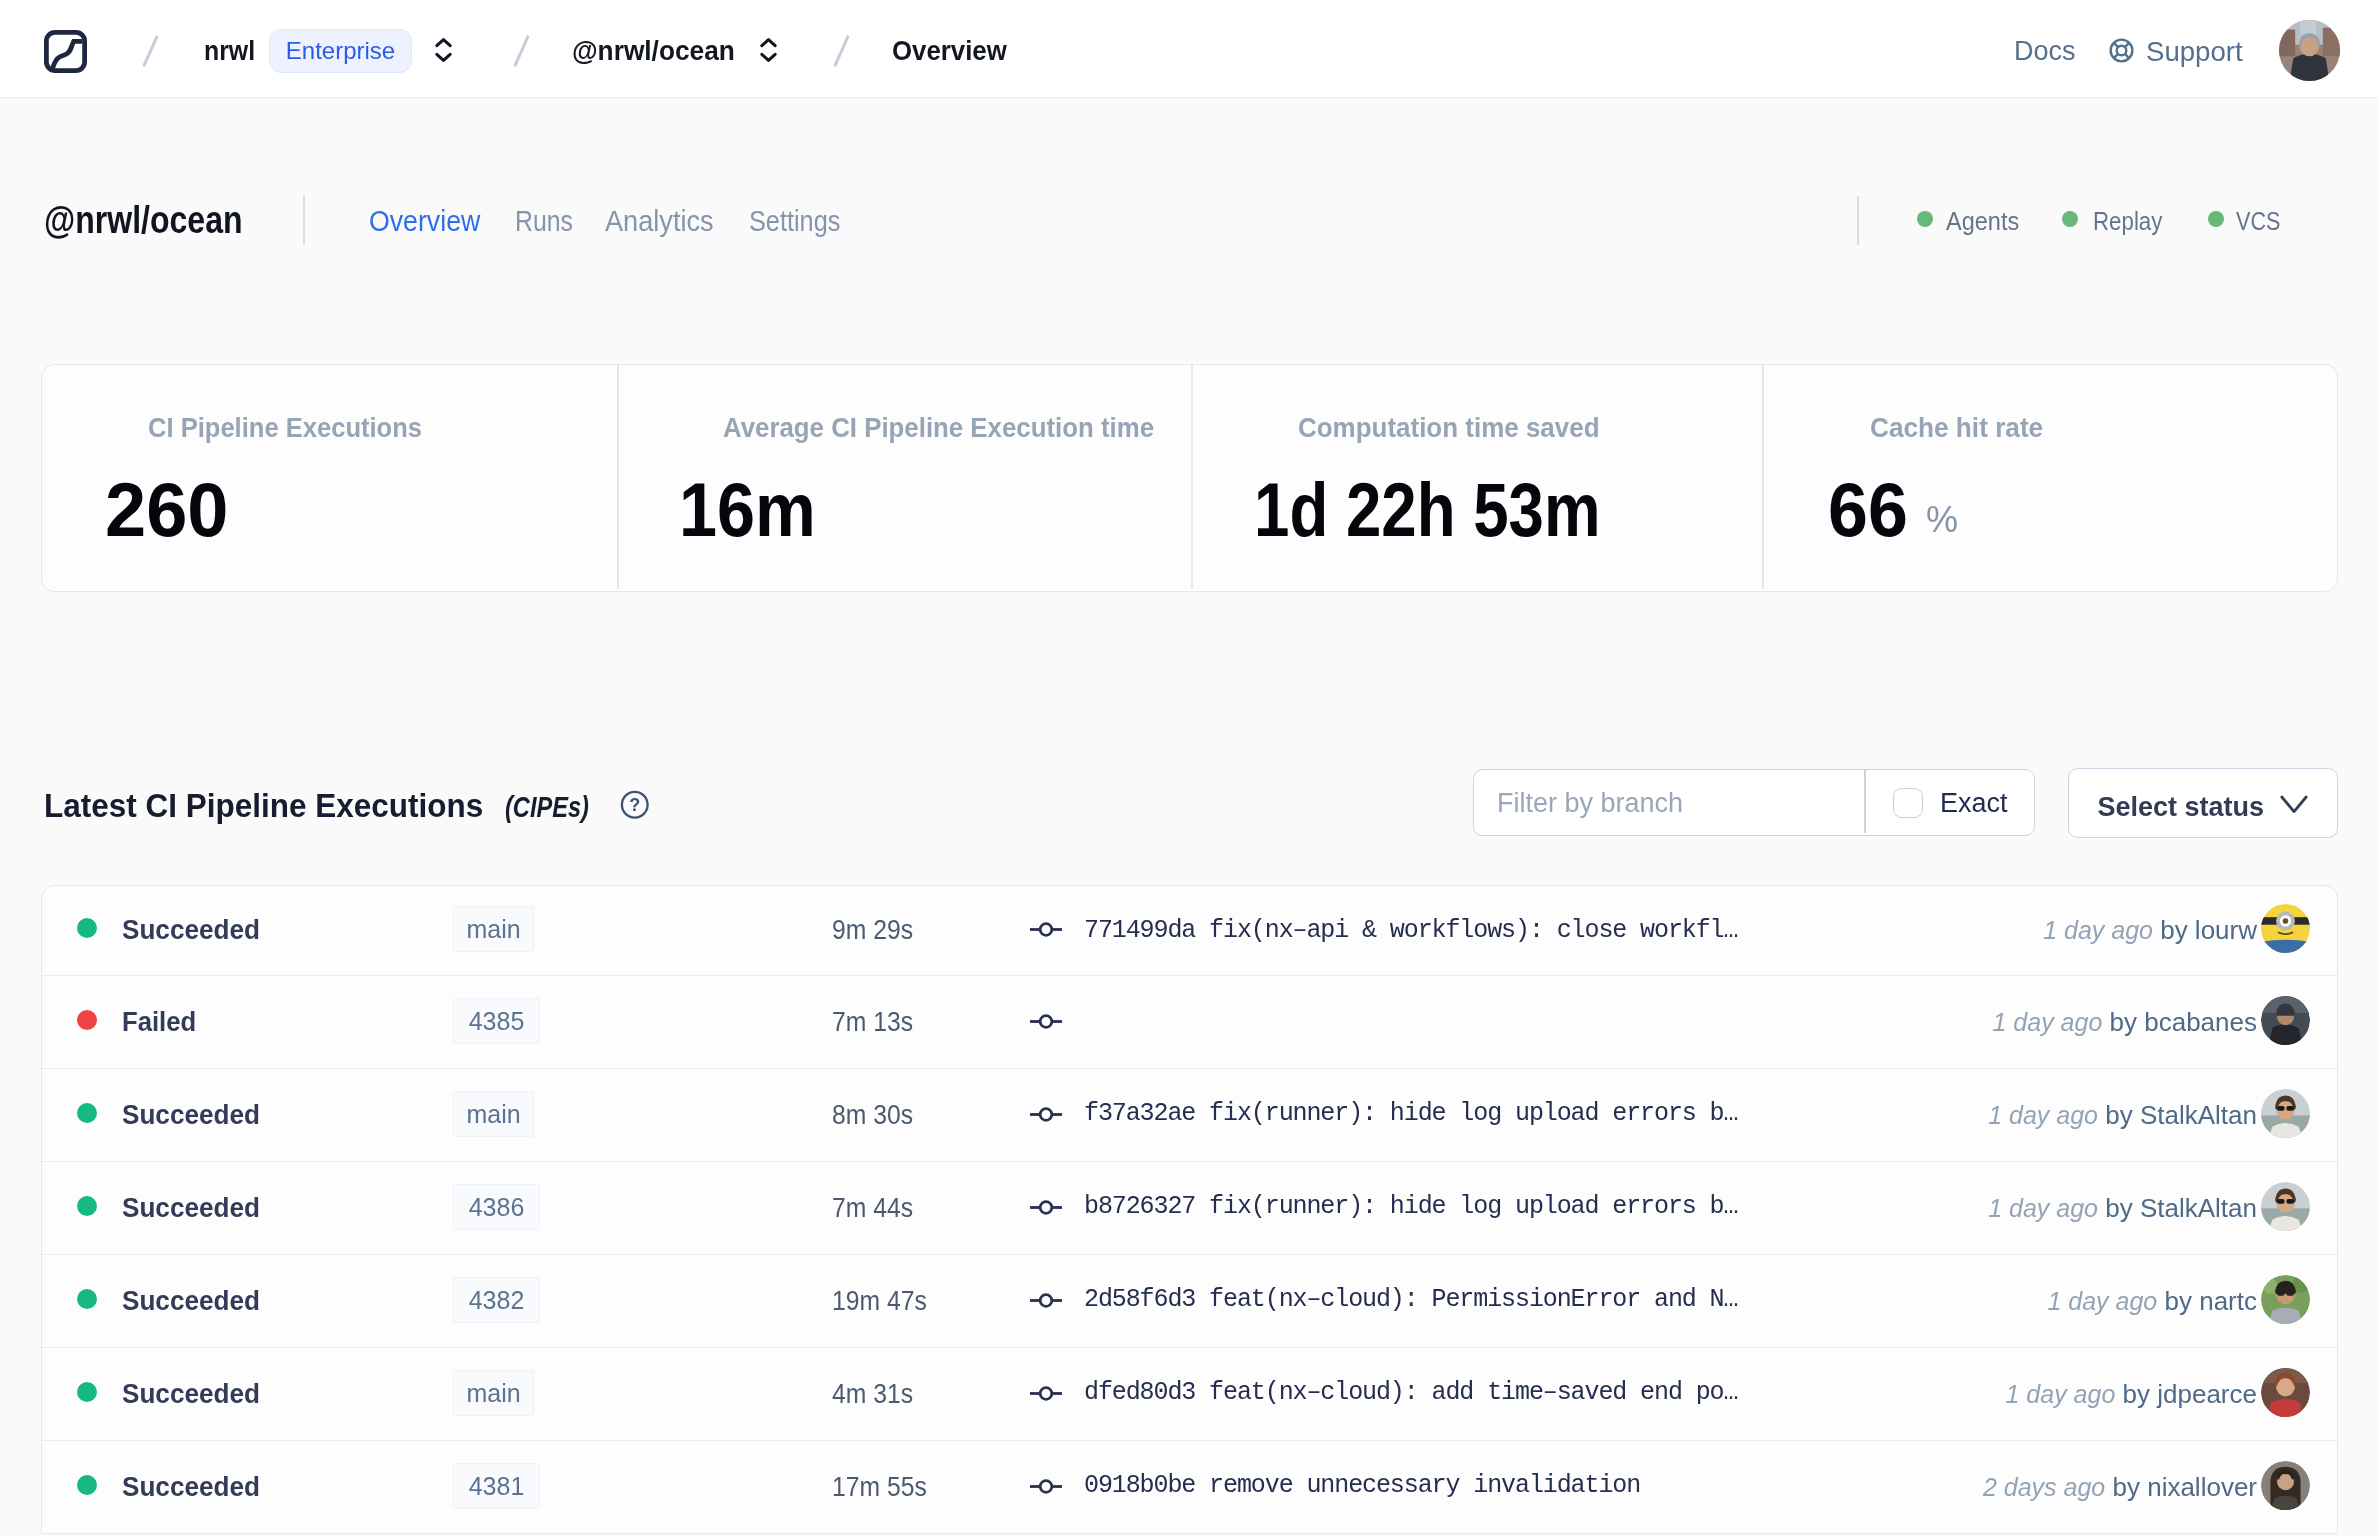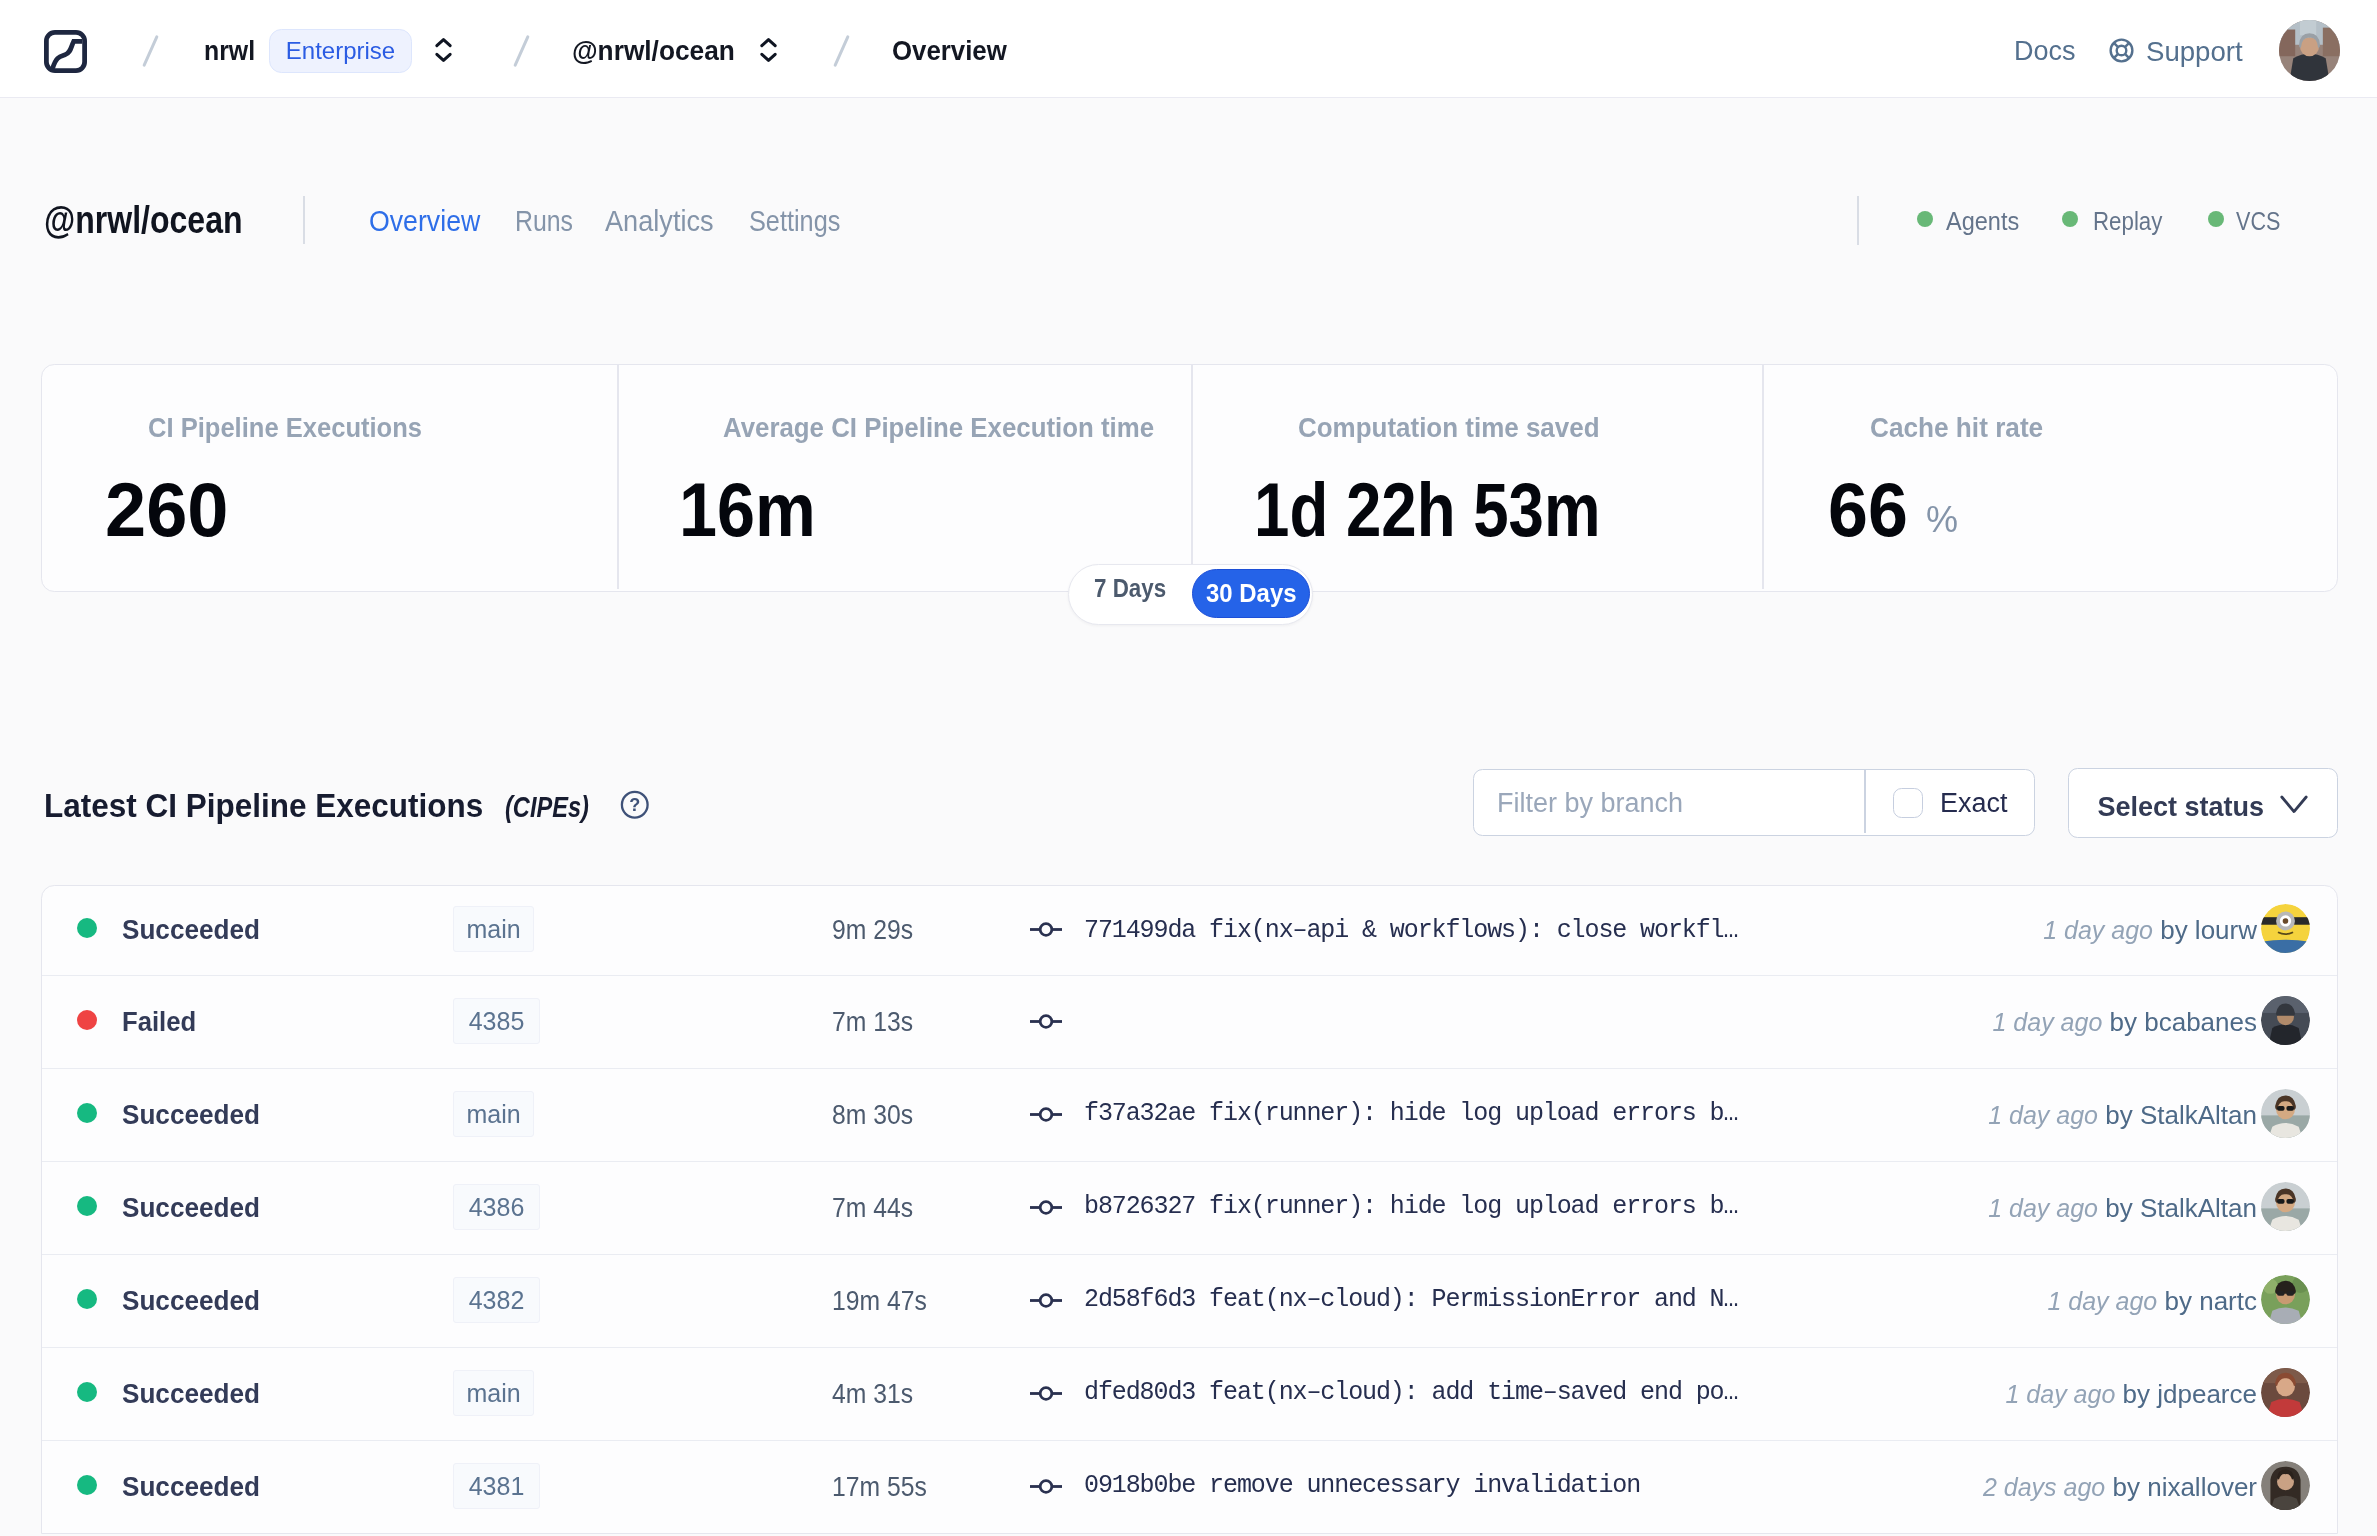--- a/index.html
+++ b/index.html
@@ -142,26 +142,20 @@
     <div class="card-val" style="left:63px;"><span class="fit" style="transform:scaleX(0.974);">260</span></div>
     <div class="card-lbl" style="left:637px;"><span class="fit" style="transform:scaleX(0.936);">Average CI Pipeline Execution time</span></div>
     <div class="card-val" style="left:637px;"><span class="fit" style="transform:scaleX(0.899);">16m</span></div>
     <div class="card-lbl" style="left:1212px;"><span class="fit" style="transform:scaleX(0.941);">Computation time saved</span></div>
     <div class="card-val" style="left:1212px;"><span class="fit" style="transform:scaleX(0.837);">1d 22h 53m</span></div>
     <div class="card-lbl" style="left:1784px;"><span class="fit" style="transform:scaleX(0.949);">Cache hit rate</span></div>
     <div class="card-val" style="left:1786px;"><span class="fit" style="transform:scaleX(0.944);">66</span></div>
     <div class="card-pct" style="left:1884px; top:137px; font-size:36px;">%</div>
   </div>
 
-  <div id="toggle">
-    <div id="tg7"><span class="fit" style="transform:scaleX(0.895);">7 Days</span></div>
-    <div id="tg30">
-        <span class="fit" style="transform:scaleX(0.957); transform-origin:50% 50%;">30 Days</span>
-      </div>
-  </div>
 
   <div id="sec-title"><span class="fit" style="transform:scaleX(0.926);">Latest CI Pipeline Executions</span></div>
   <div class="abs" style="left:505px; top:792px; font-size:29.5px; font-style:italic; font-weight:700; color:#171c30; line-height:1;"><span class="fit" style="transform:scaleX(0.80);">(CIPEs)</span></div>
   <svg class="abs" style="left:620px; top:790px;" width="29.5" height="29.5" viewBox="0 0 31 31">
     <circle cx="15.5" cy="15.5" r="13.5" fill="none" stroke="#3e5178" stroke-width="2.4"></circle>
     <text x="15.5" y="22" text-anchor="middle" font-size="19" font-weight="700" fill="#3e5178" font-family="Liberation Sans">?</text>
   </svg>
 
   <div id="fgroup">
     <div class="ph">Filter by branch</div>

